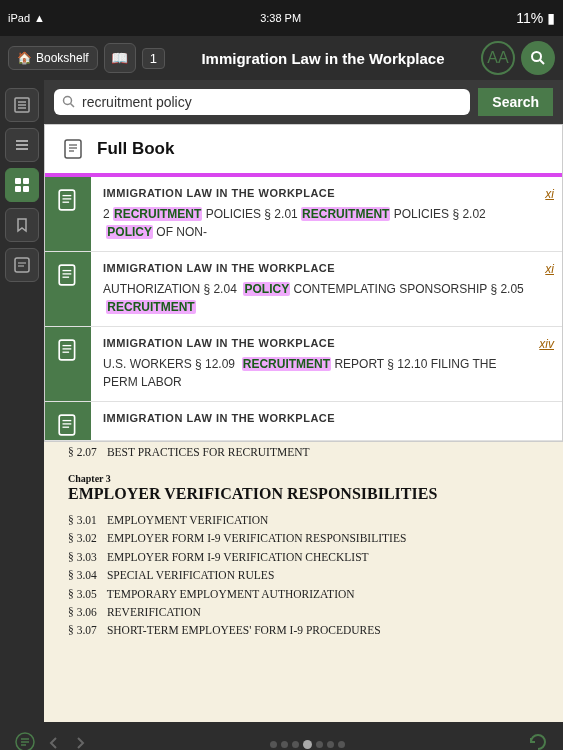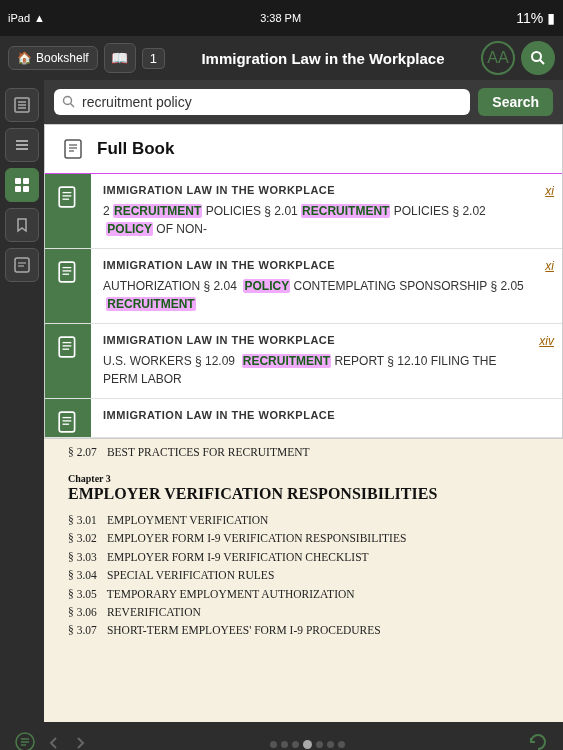--- a/index.html
+++ b/index.html
@@ -218,41 +218,41 @@
       border: none;
       outline: none;
       font-size: 14px;
       flex: 1;
       color: #333;
     }
     .search-go-btn {
       background: #4a7a4a;
       color: #fff;
       border: none;
-      border-radius: 6px;
+      border-radius: 0;
       padding: 6px 14px;
       font-size: 14px;
       font-weight: bold;
       cursor: pointer;
     }
 
     
     .search-results-panel {
       background: #fff;
       border: 1px solid #ccc;
       max-height: 440px;
       overflow-y: auto;
     }
 
     
     .search-full-book-row {
       display: flex;
       align-items: center;
       padding: 10px 14px;
-      border-bottom: 1px solid #d946ef;
+      border-bottom: 4px solid #d946ef;
       gap: 10px;
     }
     .book-icon-small {
       width: 28px;
       height: 28px;
       display: flex;
       align-items: center;
       justify-content: center;
       font-size: 18px;
       color: #555;

